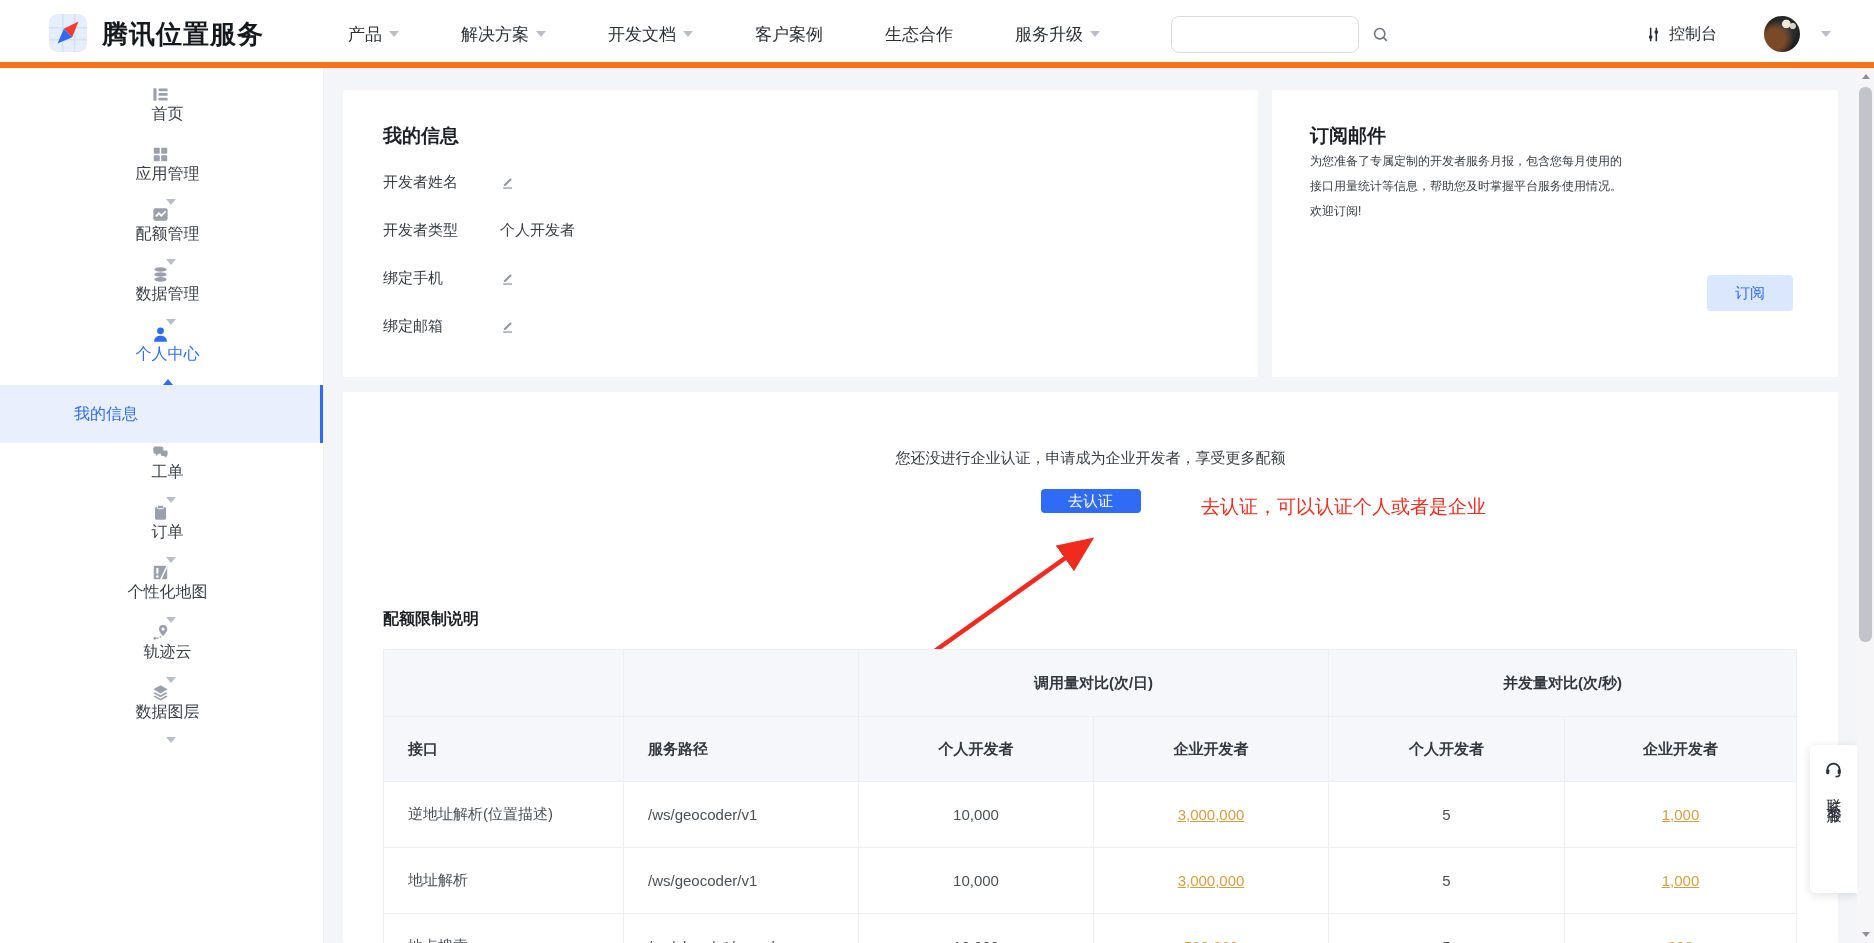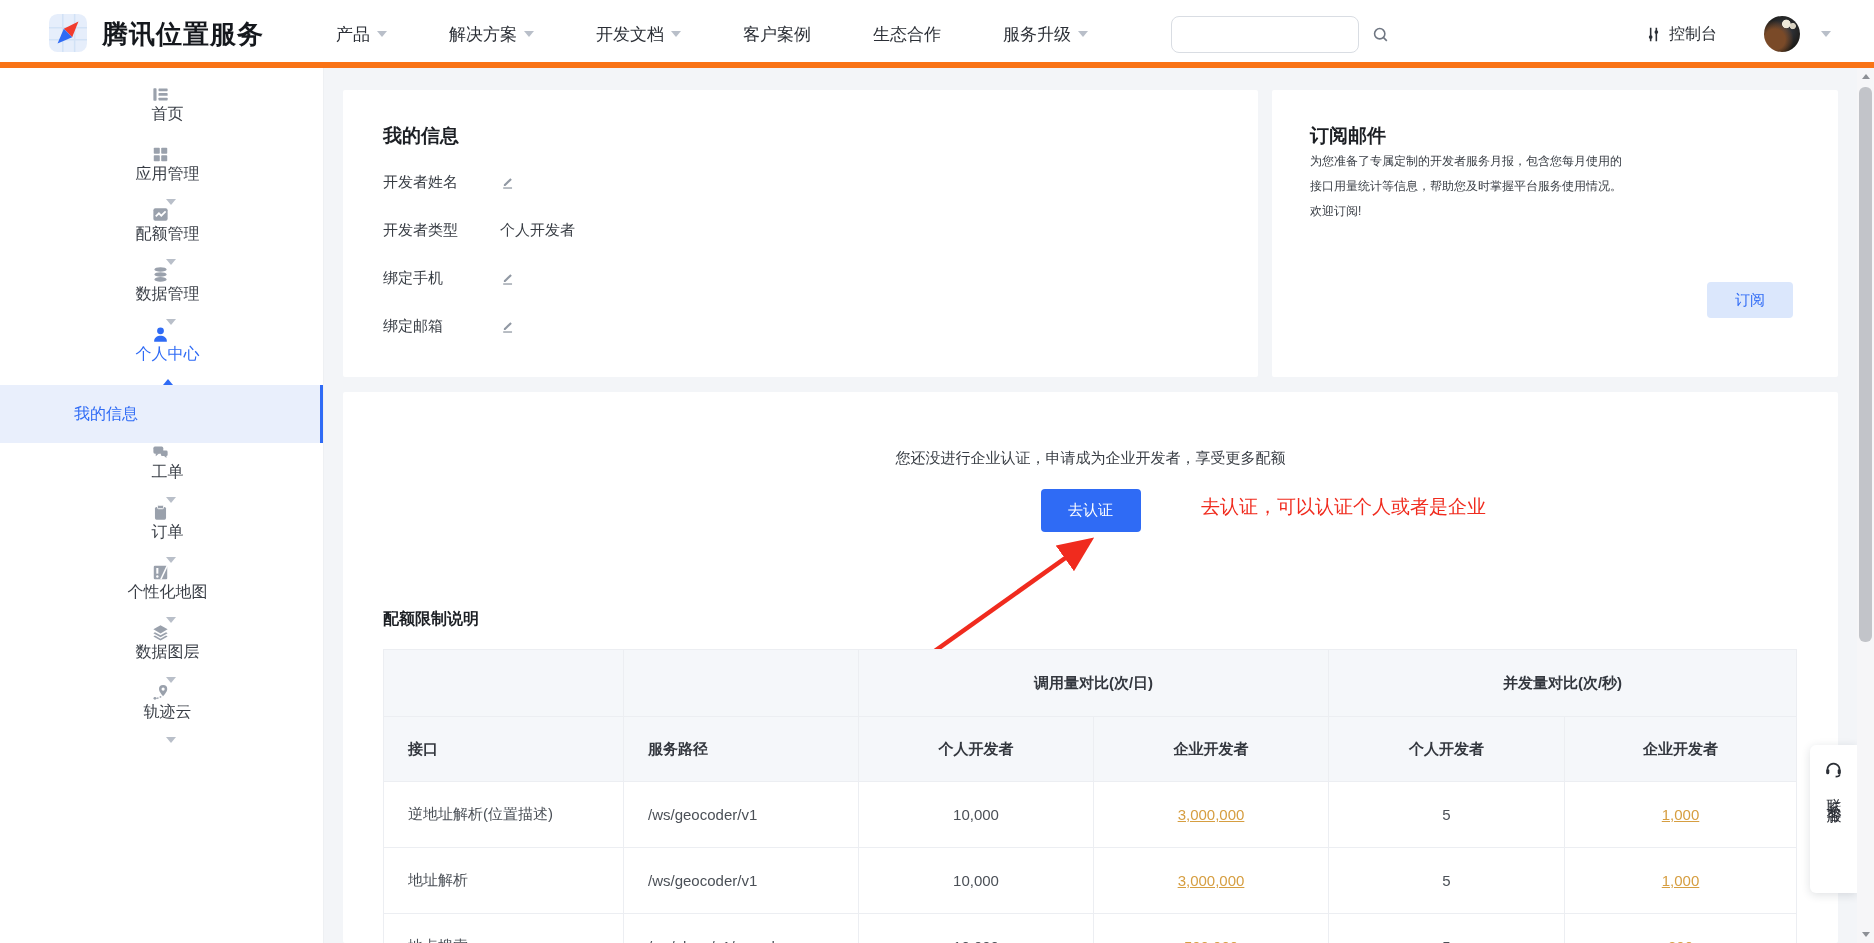--- a/index.html
+++ b/index.html
@@ -3,21 +3,21 @@
 <meta charset="utf-8">
 <style>
   * { margin:0; padding:0; box-sizing:border-box; }
   html,body { width:1874px; height:943px; overflow:hidden; }
   body { position:relative; background:#f3f5f8; font-family:"Liberation Sans", sans-serif; color:#3a3f47; }
 
   
   .topbar { position:absolute; left:0; top:0; width:1874px; height:68px; background:#fff; border-bottom:6px solid #f97316; z-index:30; }
   .logo-icon { position:absolute; left:49px; top:14px; width:38px; height:38px; }
   .logo-text { position:absolute; left:102px; top:0; height:68px; line-height:68px; font-size:26px; font-weight:bold; color:#15181d; letter-spacing:1px; }
-  .topnav { position:absolute; left:336px; top:0; height:68px; display:flex; align-items:center; }
+  .topnav { position:absolute; left:348px; top:0; height:68px; display:flex; align-items:center; }
   .topnav-item { display:flex; align-items:center; margin-right:62px; font-size:17px; color:#2b2f36; cursor:pointer; }
   .caret-down { width:0; height:0; border-left:5px solid transparent; border-right:5px solid transparent; border-top:6px solid #b9bfc9; margin-left:7px; }
   .caret-up-blue { width:0; height:0; border-left:5px solid transparent; border-right:5px solid transparent; border-bottom:6px solid #2f6bf5; }
   .searchbox { position:absolute; left:1171px; top:16px; width:188px; height:37px; border:1px solid #d9dde3; border-radius:8px; background:#fff; display:flex; align-items:center; }
   .searchbox input { flex:1; border:none; outline:none; height:100%; padding:0 6px 0 12px; font-size:14px; background:transparent; }
   .search-icon { margin-right:10px; display:flex; }
   .console-entry { position:absolute; left:1645px; top:0; height:68px; display:flex; align-items:center; font-size:16px; color:#2b2f36; cursor:pointer; }
   .console-entry svg { margin-right:7px; }
   .avatar { position:absolute; left:1764px; top:16px; width:36px; height:36px; border-radius:50%;
     background: radial-gradient(circle at 62% 22%, #efe9da 0 11%, rgba(0,0,0,0) 13%),
@@ -41,25 +41,25 @@
   .card-myinfo { left:343px; top:90px; width:915px; height:287px; padding:33px 40px 0 40px; }
   .card-title { font-size:19px; font-weight:bold; color:#1c1f24; }
   .info-row { display:flex; align-items:flex-start; height:24px; margin-top:24px; font-size:15px; color:#383d44; }
   .info-row:first-of-type { margin-top:31px; }
   .info-label { width:117px; }
   .edit-ic { display:flex; cursor:pointer; }
 
   .card-sub { left:1272px; top:90px; width:566px; height:287px; padding:33px 38px 0 38px; }
   .sub-line { font-size:12px; line-height:25px; color:#383d44; }
   .sub-line:first-of-type { margin-top:22px; }
-  .btn-subscribe { position:absolute; left:435px; top:192px; width:86px; height:36px; background:#dbe7fc; color:#2f6bf5; font-size:15px; border:none; border-radius:4px; cursor:pointer; font-family:inherit; }
+  .btn-subscribe { position:absolute; left:435px; top:185px; width:86px; height:36px; background:#dbe7fc; color:#2f6bf5; font-size:15px; border:none; border-radius:4px; cursor:pointer; font-family:inherit; }
 
   .card-cert { left:343px; top:392px; width:1495px; height:551px; overflow:hidden; }
   .cert-notice { margin-top:57px; text-align:center; font-size:15px; color:#383d44; }
-  .btn-cert { display:block; margin:21px auto 0 auto; width:100px; height:43px; background:#2f6bf5; color:#fff; font-size:15px; border:none; border-radius:4px; cursor:pointer; font-family:inherit; }
+  .btn-cert { display:block; margin:21px auto 0 auto; width:100px; height:24px; background:#2f6bf5; color:#fff; font-size:15px; border:none; border-radius:4px; cursor:pointer; font-family:inherit; }
   .cert-annotation { position:absolute; left:858px; top:102px; font-size:19px; color:#f02b1e; white-space:nowrap; }
   .red-arrow { position:absolute; left:420px; top:130px; pointer-events:none; }
 
   .quota-title { position:absolute; left:40px; top:217px; font-size:16px; font-weight:bold; color:#1c1f24; }
   .quota-table { position:absolute; left:40px; top:257px; width:1413px; border-collapse:collapse; table-layout:fixed; font-size:15px; }
   .quota-table th, .quota-table td { border:1px solid #eceef2; }
   .quota-table thead th { background:#f5f7fa; font-weight:bold; color:#33373e; }
   .tr-group th { height:67px; }
   .tr-cols th { height:65px; }
   .quota-table tbody td { height:66px; background:#fff; color:#4b5057; text-align:center; }
@@ -226,38 +226,38 @@
           <circle cx="8" cy="17" r="1.5" fill="#fff"></circle>
           <path d="M20.5 3.5 12.5 20.5" stroke="#fff" stroke-width="2"></path>
         </svg>
       </span>
     <span class="lbl">个性化地图</span>
     <span class="caret-down"></span>
   </div>
   <div class="side-item">
     <span class="ic">
         <svg viewBox="0 0 24 24" fill="currentColor">
-          <path d="M12 2.8 21 8l-9 5.2L3 8z"></path>
-          <path d="M5 11.6 12 15.6 19 11.6 21 12.8 12 18 3 12.8z"></path>
-          <path d="M5 15.8 12 19.8 19 15.8 21 17 12 22.2 3 17z"></path>
-        </svg>
-      </span>
-    <span class="lbl">数据图层</span>
-    <span class="caret-down"></span>
-  </div>
-  <div class="side-item">
-    <span class="ic">
-        <svg viewBox="0 0 24 24" fill="currentColor">
           <path d="M15.3 2.5a5.2 5.2 0 0 1 5.2 5.2c0 3.8-5.2 9-5.2 9s-5.2-5.2-5.2-9a5.2 5.2 0 0 1 5.2-5.2z"></path>
           <circle cx="15.3" cy="7.7" r="2" fill="#fff"></circle>
           <circle cx="5" cy="19.4" r="1.8"></circle>
           <path d="M7 19.4c3.5 0 4.2-2.4 8-2.7" fill="none" stroke="currentColor" stroke-width="1.6" stroke-dasharray="2.4 1.8"></path>
         </svg>
       </span>
     <span class="lbl">轨迹云</span>
+    <span class="caret-down"></span>
+  </div>
+  <div class="side-item">
+    <span class="ic">
+        <svg viewBox="0 0 24 24" fill="currentColor">
+          <path d="M12 2.8 21 8l-9 5.2L3 8z"></path>
+          <path d="M5 11.6 12 15.6 19 11.6 21 12.8 12 18 3 12.8z"></path>
+          <path d="M5 15.8 12 19.8 19 15.8 21 17 12 22.2 3 17z"></path>
+        </svg>
+      </span>
+    <span class="lbl">数据图层</span>
     <span class="caret-down"></span>
   </div>
 </div>
 
 <div class="card card-myinfo">
   <div class="card-title">我的信息</div>
   <div class="info-row">
     <span class="info-label">开发者姓名</span>
     <span class="edit-ic">
         <svg width="17" height="17" viewBox="0 0 24 24" fill="#9098a3">

